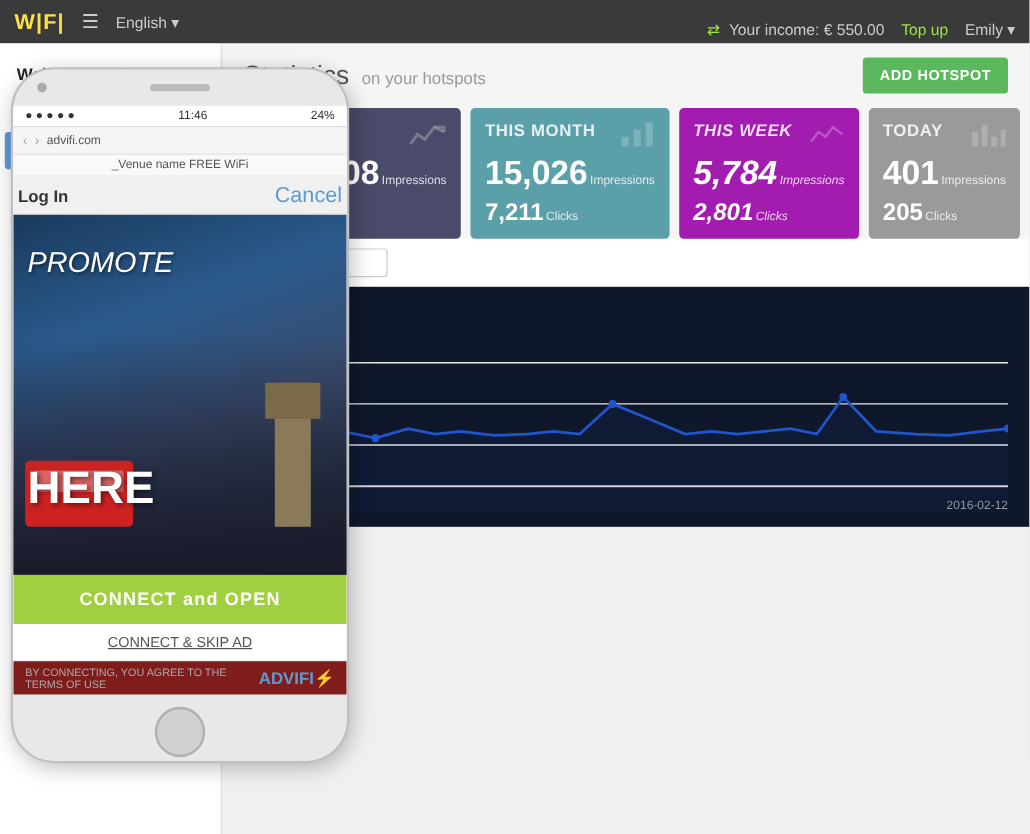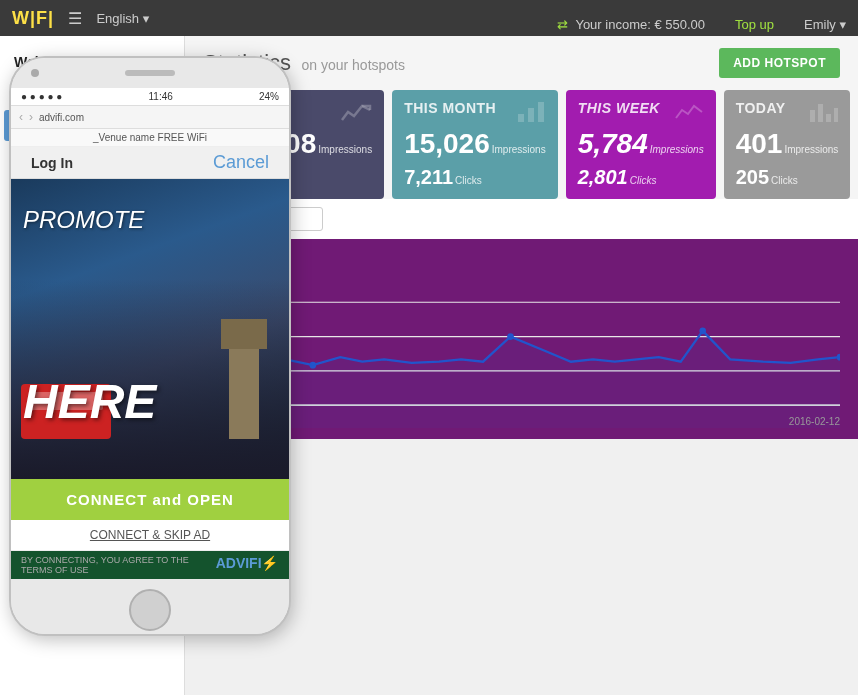--- a/index.html
+++ b/index.html
@@ -37,21 +37,21 @@
       cursor: pointer;
     }
     .lang-selector {
       color: #ccc;
       font-size: 13px;
       margin-right: auto;
     }
     .top-bar-right {
       display: flex;
       align-items: flex-start;
-      gap: 30px;
+      gap: 14px;
       margin-top: 12px;
     }
     .income-text {
       color: #ccc;
       font-size: 13px;
     }
     .topup-link {
       color: #a0e040;
       font-size: 13px;
       cursor: pointer;
@@ -220,21 +220,21 @@
       border: 1px solid #ccc;
       border-radius: 3px;
       padding: 4px 8px;
       font-size: 12px;
       color: #999;
       width: 120px;
     }
 
     
     .chart-area {
-      background: #701a75;
+      background: #0f172a;
       padding: 10px 18px 20px;
       position: relative;
       height: 200px;
     }
     .chart-label {
       font-size: 12px;
       color: #999;
       margin-bottom: 5px;
     }
     .chart-date {
@@ -334,21 +334,21 @@
       padding: 3px 10px;
       font-size: 10px;
       color: #555;
       text-align: center;
     }
     .phone-action-bar {
       background: #f0f0f0;
       display: flex;
       align-items: center;
       justify-content: space-between;
-      padding: 5px 20px;
+      padding: 5px 4px;
       border-bottom: 1px solid #ddd;
     }
     .login-text {
       font-size: 14px;
       font-weight: bold;
       color: #333;
     }
     .cancel-text {
       font-size: 18px;
       color: #5b9bd5;
@@ -419,24 +419,23 @@
       font-weight: 400;
       text-shadow: 1px 1px 3px rgba(0,0,0,0.5);
       line-height: 1.1;
       font-style: italic;
     }
     .ad-text-here {
       position: absolute;
       bottom: 50px;
       left: 12px;
       color: #fff;
-      font-size: 48px;
+      font-size: 38px;
       font-weight: 900;
       text-shadow: 2px 2px 4px rgba(0,0,0,0.5);
-      font-style: italic;
     }
 
     .connect-open-btn {
       background: #a0d040;
       color: #fff;
       font-size: 15px;
       font-weight: bold;
       letter-spacing: 1px;
       text-align: center;
       padding: 12px;
@@ -448,23 +447,24 @@
       background: #fff;
       color: #555;
       font-size: 12px;
       text-align: center;
       padding: 8px;
       cursor: pointer;
       text-decoration: underline;
       border-bottom: 1px solid #eee;
     }
     .phone-footer {
-      background: #14532d;
+      background: #7f1d1d;
       padding: 4px 10px;
       display: flex;
+      align-items: center;
       justify-content: space-between;
       font-size: 9px;
       color: #aaa;
     }
     .advifi-brand {
       font-size: 14px;
       font-weight: bold;
       color: #a0d040;
     }
     .advifi-brand span {

